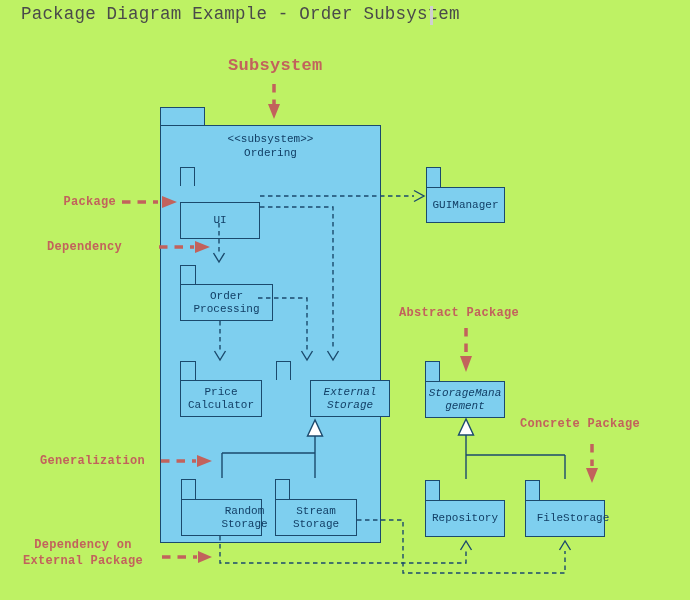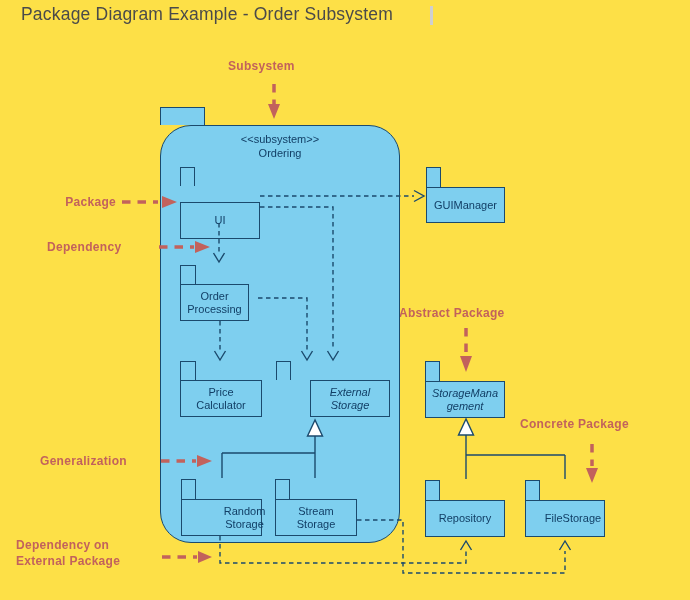--- a/index.html
+++ b/index.html
@@ -5,22 +5,22 @@
   :root{
     --package-fill:#7ECFEF;
     --package-border:#1B4A6D;
     --line:#1B4A6D;
     --label-text:#123F66;
     --annotation:#C2625C;
     --title-text:#4A4A4A;
     --artifact:#CFCFCF;
   }
   html,body{margin:0;padding:0;background:#fff;}
-  #canvas{position:relative;width:690px;height:600px;background:#fde047;overflow:hidden;
-          font-family:Liberation Sans, sans-serif;}
+  #canvas{position:relative;width:690px;height:600px;background:#bef264;overflow:hidden;
+          font-family:Liberation Mono, monospace;}
   .title{position:absolute;left:21px;top:4px;font-size:17.5px;color:var(--title-text);
          letter-spacing:.2px;}
   .title-artifact{position:absolute;left:430px;top:6px;width:3px;height:19px;background:var(--artifact);}
   .pkg-tab{position:absolute;background:var(--package-fill);border:1.5px solid var(--package-border);
            border-bottom:none;box-sizing:border-box;z-index:2;}
   .pkg-body{position:absolute;background:var(--package-fill);border:1.5px solid var(--package-border);
             box-sizing:border-box;z-index:2;display:flex;align-items:center;justify-content:center;
             font-size:11px;color:var(--label-text);line-height:13px;text-align:center;}
   .subsys .pkg-tab,.subsys .pkg-body{z-index:1;}
   .pkg-label{white-space:pre-line;}
@@ -40,21 +40,21 @@
 </head>
 <body>
 
 <div id="canvas">
 
   <div class="title">Package Diagram Example - Order Subsystem</div>
   <div class="title-artifact"></div>
 
   <div class="subsys">
     <div class="pkg-tab" style="left:160px;top:107px;width:45px;height:18px;"></div>
-    <div class="pkg-body" style="left:160px;top:125px;width:240px;height:418px;border-radius:31px;">
+    <div class="pkg-body" style="left:160px;top:125px;width:221px;height:418px;">
       <div class="subsystem-heading">
         <div>&lt;&lt;subsystem&gt;&gt;</div>
         <div>Ordering</div>
       </div>
     </div>
   </div>
 
   <div>
     <div class="pkg-tab" style="left:180px;top:167px;width:15px;height:19px;"></div>
     <div class="pkg-body" style="left:180px;top:202px;width:80px;height:37px;align-items:center;">
@@ -64,21 +64,21 @@
 
   <div>
     <div class="pkg-tab" style="left:426px;top:167px;width:15px;height:20px;"></div>
     <div class="pkg-body" style="left:426px;top:187px;width:79px;height:36px;">
       <span class="pkg-label">GUIManager</span>
     </div>
   </div>
 
   <div>
     <div class="pkg-tab" style="left:180px;top:265px;width:16px;height:19px;"></div>
-    <div class="pkg-body" style="left:180px;top:284px;width:69px;height:37px;">
+    <div class="pkg-body" style="left:180px;top:284px;width:93px;height:37px;">
       <span class="pkg-label">Order
 Processing</span>
     </div>
   </div>
 
   <div>
     <div class="pkg-tab" style="left:180px;top:361px;width:16px;height:19px;"></div>
     <div class="pkg-body" style="left:180px;top:380px;width:82px;height:37px;">
       <span class="pkg-label">Price
 Calculator</span>
@@ -124,25 +124,25 @@
     </div>
   </div>
 
   <div>
     <div class="pkg-tab" style="left:525px;top:480px;width:15px;height:20px;"></div>
     <div class="pkg-body" style="left:525px;top:500px;width:80px;height:37px;padding-left:16px;">
       <span class="pkg-label">FileStorage</span>
     </div>
   </div>
 
-  <div class="red-label" style="left:228px;top:58px;width:92px;text-align:left;font-size:12px;">Subsystem</div>
+  <div class="red-label" style="left:228px;top:58px;width:92px;text-align:right;font-size:17px;">Subsystem</div>
   <div class="red-label" style="left:44px;top:194px;width:72px;text-align:right;">Package</div>
   <div class="red-label" style="left:47px;top:239px;">Dependency</div>
   <div class="red-label" style="left:40px;top:453px;">Generalization</div>
-  <div class="red-label" style="left:16px;top:537px;width:158px;text-align:left;">Dependency on
+  <div class="red-label" style="left:4px;top:537px;width:158px;text-align:center;">Dependency on
 External Package</div>
   <div class="red-label" style="left:399px;top:305px;">Abstract Package</div>
   <div class="red-label" style="left:520px;top:416px;">Concrete Package</div>
 
   <svg class="connectors" width="690" height="600" viewBox="0 0 690 600">
 
     <g>
       <path class="dep" d="M260,196 H414"></path>
       <path class="dep-head" d="M414,190.5 L424,196 L414,201.5"></path>
     </g>

